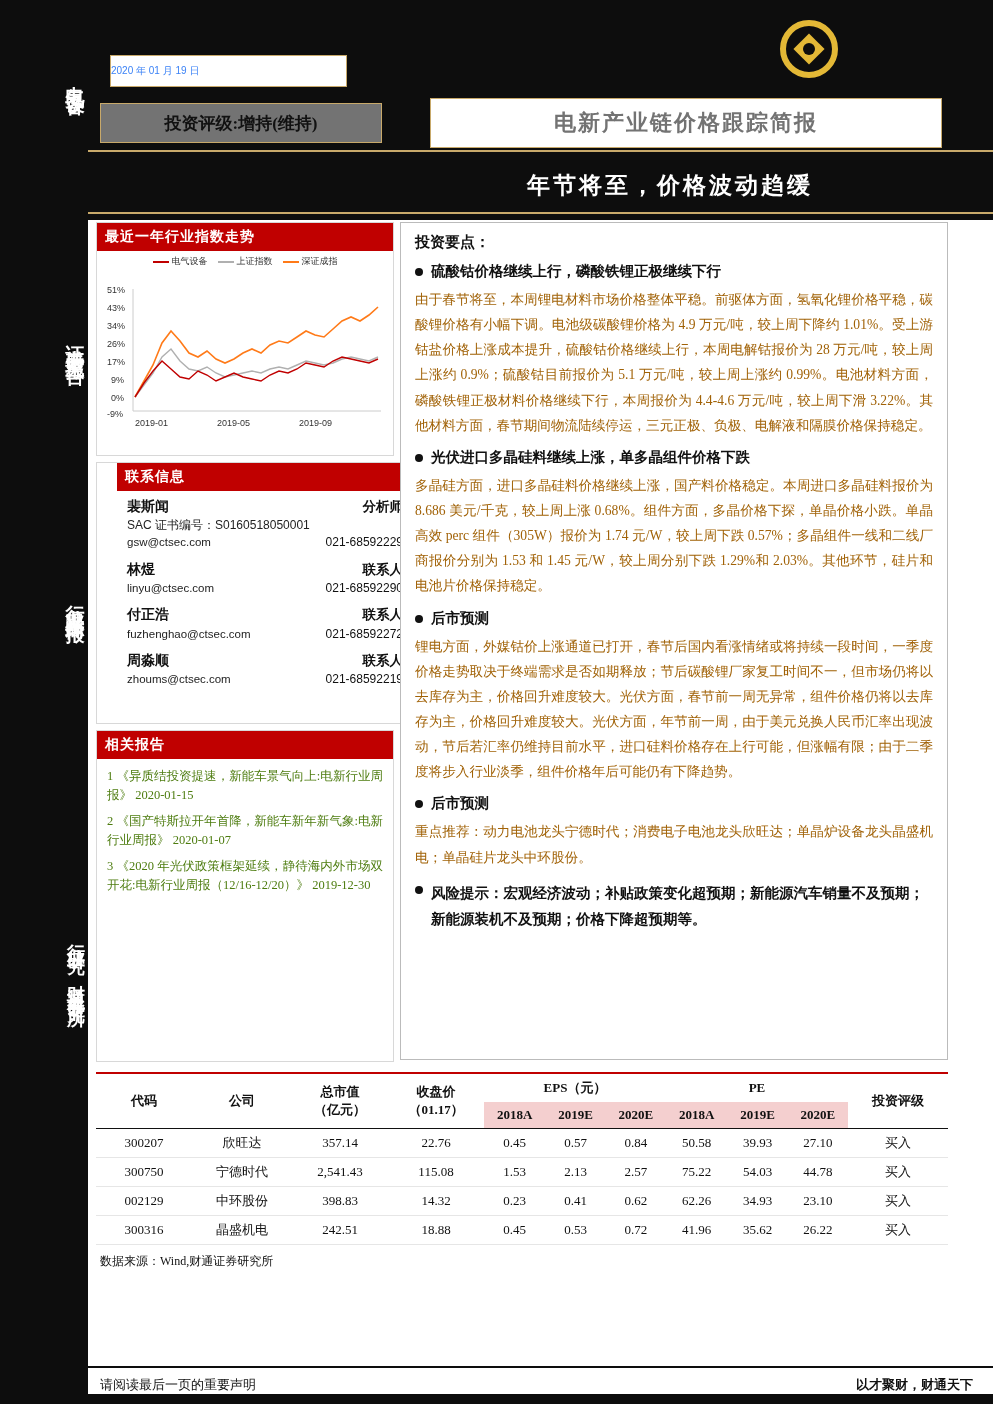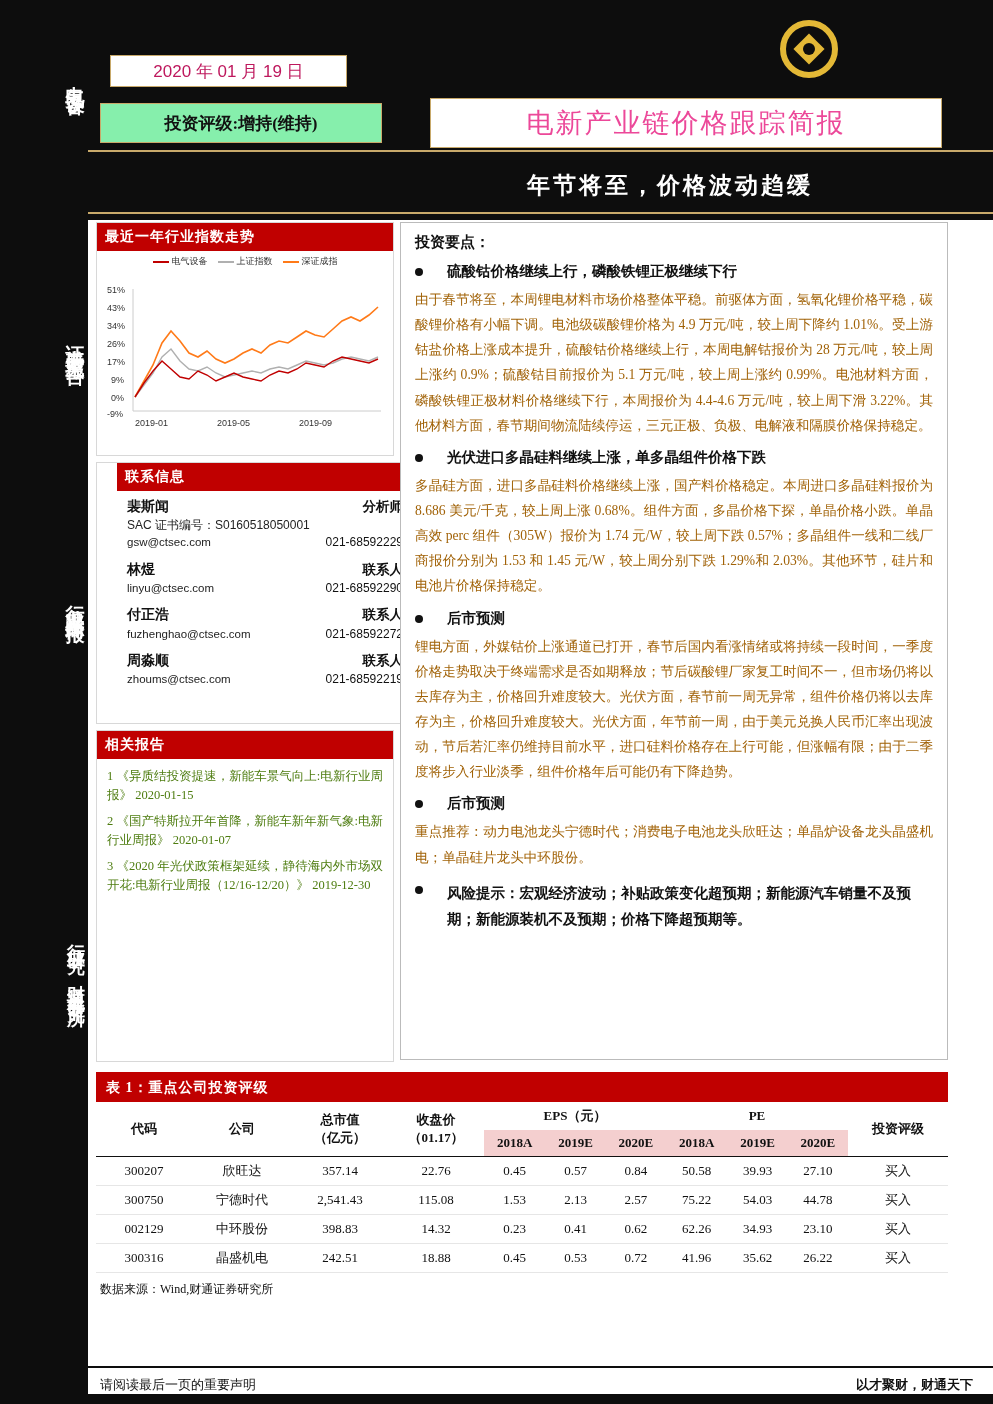--- a/index.html
+++ b/index.html
@@ -31,36 +31,36 @@
   
   .topbar{
     position:absolute;left:88px;top:0;right:0;height:220px;background:#0d0d0d;
   }
   .logo{
     position:absolute;left:690px;top:18px;width:62px;height:62px;
   }
   .datebox{
     position:absolute;left:110px;top:55px;width:235px;height:30px;
     border:1px solid #c8a96a;background:#ffffff;
-    display:flex;align-items:center;justify-content:center;
-    font-size:17px;color:#be185d;font-family:"Liberation Sans",sans-serif;
+    display:flex;align-items:center;justify-content:flex-start;
+    font-size:10px;color:#3b82f6;font-family:"Liberation Sans",sans-serif;
   }
   .ratingbox{
     position:absolute;left:100px;top:103px;width:280px;height:38px;
-    border:1px solid #c8a96a;background:#86efac;
+    border:1px solid #c8a96a;background:#737373;
     display:flex;align-items:center;justify-content:center;
     font-size:17px;font-weight:bold;color:#111;
   }
   .titlebox{
     position:absolute;left:430px;top:98px;width:510px;height:48px;
     border:1px solid #c8a96a;background:#ffffff;
     display:flex;align-items:center;justify-content:center;
   }
   .titlebox span{
-    color:#ec4899;font-size:27px;font-weight:normal;letter-spacing:2px;
+    color:#737373;font-size:22px;font-weight:bold;letter-spacing:2px;
   }
   .subtitle{
     position:absolute;left:390px;top:170px;width:560px;text-align:center;
     color:#ffffff;font-size:23px;font-weight:bold;letter-spacing:3px;
   }
   
   .goldline{position:absolute;background:#c8a96a;height:2px;}
 
   
   .chartbox{
@@ -104,21 +104,21 @@
   .rep-item{margin-bottom:6px;text-align:justify;}
 
   
   .mainbox{
     position:absolute;left:400px;top:222px;width:548px;height:838px;
     border:1px solid #bbb;background:#ffffff;padding:10px 14px;
     box-sizing:border-box;
   }
   .mb-title{font-size:15px;font-weight:bold;color:#111;margin-bottom:8px;}
   .bullet{
-    display:flex;gap:24px;align-items:flex-start;margin:10px 0 6px 0;
+    display:flex;gap:8px;align-items:flex-start;margin:10px 0 6px 0;
     font-size:14.5px;font-weight:bold;color:#111;
   }
   .bullet .dot{
     width:8px;height:8px;border-radius:50%;background:#111;margin-top:6px;flex:none;
   }
   .para{
     font-size:13.6px;line-height:1.85;color:#a16207;text-align:justify;
     text-justify:inter-ideograph;margin:4px 0 6px 0;
   }
 
@@ -314,21 +314,20 @@
     </div>
     <div class="para">重点推荐：动力电池龙头宁德时代；消费电子电池龙头欣旺达；单晶炉设备龙头晶盛机电；单晶硅片龙头中环股份。</div>
 
     <div class="bullet" style="align-items:flex-start;">
       <span class="dot"></span>
       <span style="font-weight:bold;line-height:1.8;">风险提示：宏观经济波动；补贴政策变化超预期；新能源汽车销量不及预期；新能源装机不及预期；价格下降超预期等。</span>
     </div>
   </div>
 
   <div class="tablewrap">
-    <div class="tbl-title">表 1：重点公司投资评级</div>
     <table>
       <thead>
         <tr>
           <th rowspan="2" style="width:92px;">代码</th>
           <th rowspan="2" style="width:96px;">公司</th>
           <th rowspan="2" style="width:92px;">
             <div>总市值</div>
             <div>（亿元）</div>
           </th>
           <th rowspan="2" style="width:92px;">

